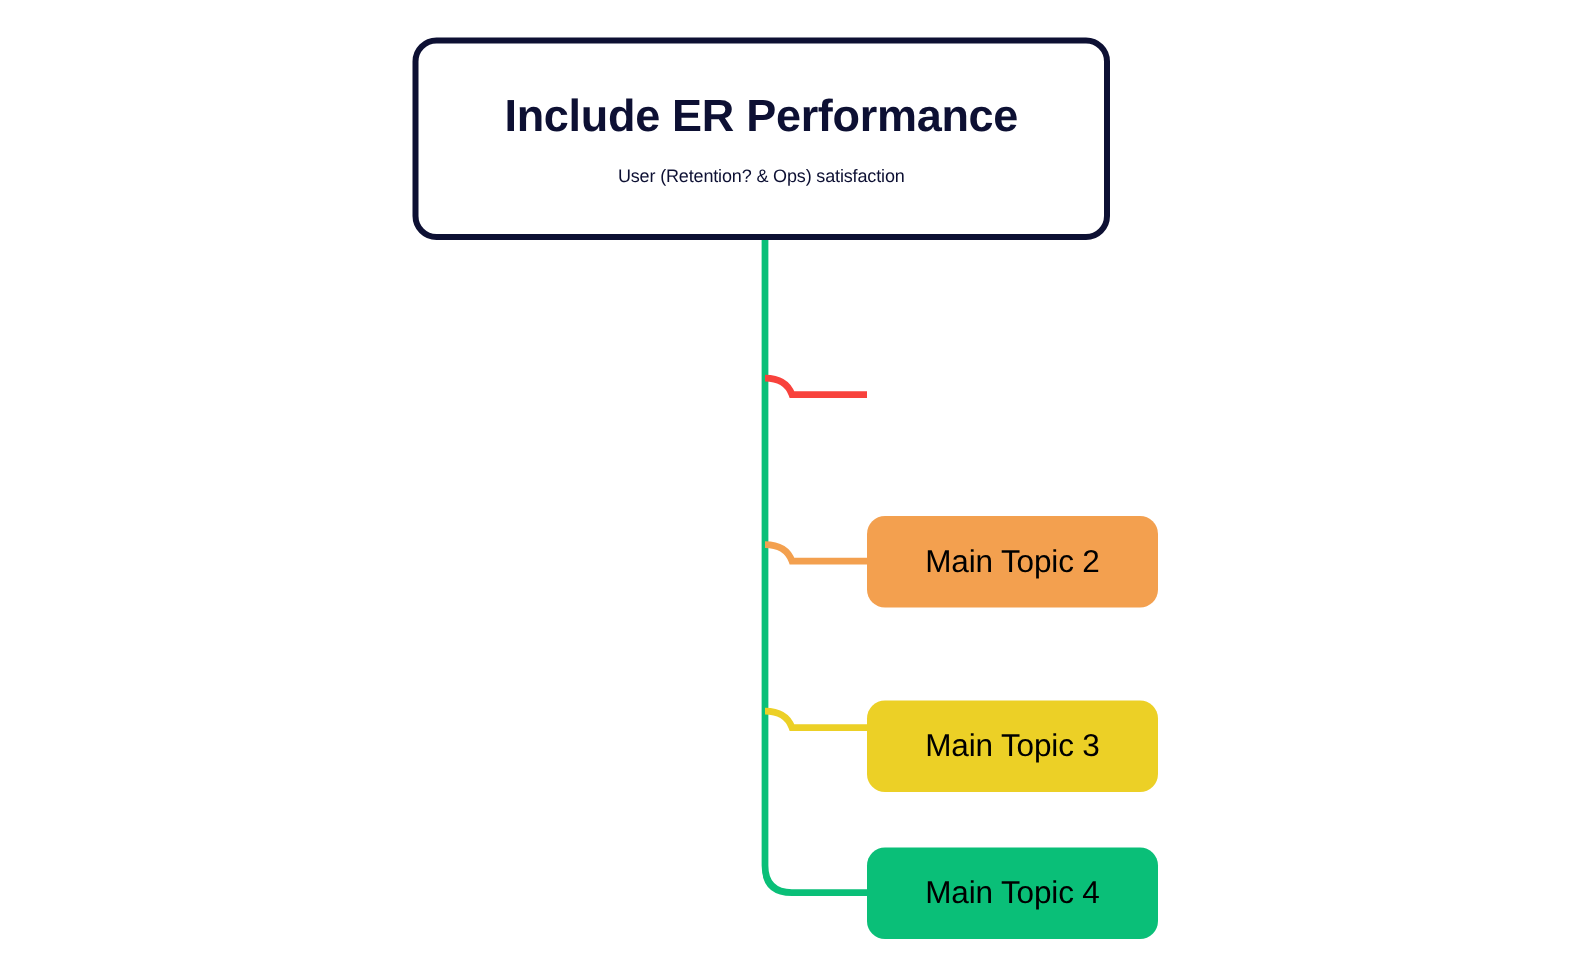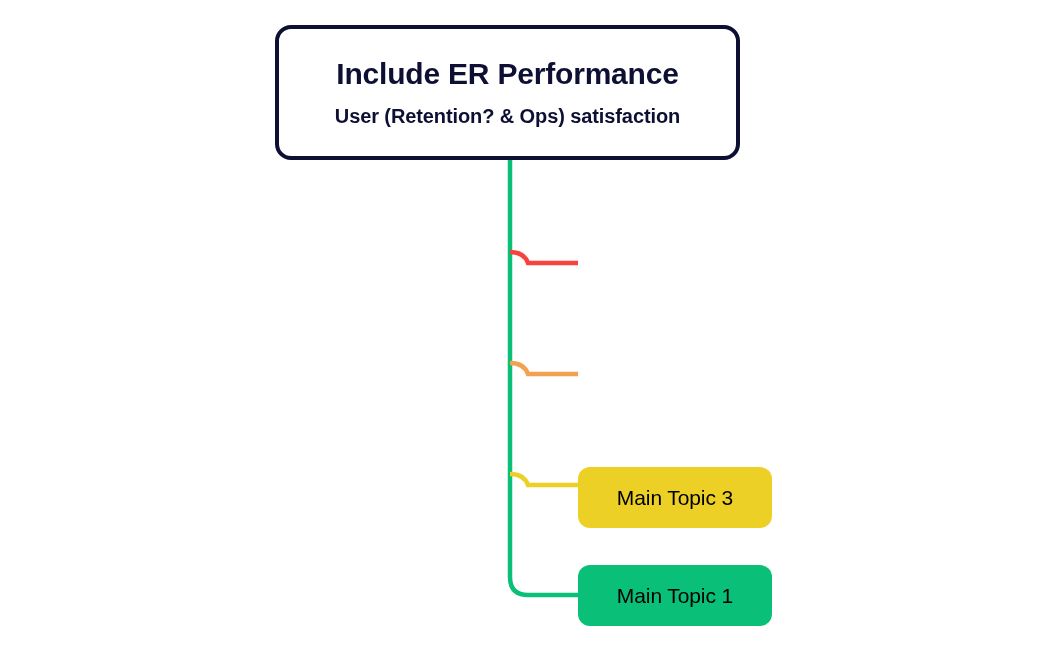--- a/index.html
+++ b/index.html
@@ -48,22 +48,22 @@
     color: #0d1033;
     font-size: 30px;
     font-weight: bold;
     letter-spacing: -0.2px;
     line-height: 1.15;
     text-align: center;
     margin-bottom: 14px;
   }
   .root-subtitle {
     color: #0d1033;
-    font-size: 20px;
-    font-weight: bold;
+    font-size: 12px;
+    font-weight: normal;
     letter-spacing: -0.1px;
     text-align: center;
   }
 
   
   .topic-node {
     position: absolute;
     left: 578px;
     width: 194px;
     height: 61px;
@@ -100,22 +100,25 @@
 
     <path d="M 510 474 Q 524 474 528 485 L 578 485" fill="none" stroke="#ecd026" stroke-width="4.5" stroke-linecap="butt"></path>
   </svg>
 
   <div class="root-node" style="background: rgb(255, 255, 255); border-color: rgb(13, 16, 51);">
     <div class="root-title" style="color: rgb(13, 16, 51);">Include ER Performance</div>
     <div class="root-subtitle" style="color: rgb(13, 16, 51);">User (Retention? &amp; Ops) satisfaction</div>
   </div>
 
 
+  <div class="topic-node topic-2" style="background:#f3a04f;">
+    <span class="topic-label" style="color:#000000;">Main Topic 2</span>
+  </div>
 
   <div class="topic-node topic-3" style="background:#ecd026;">
     <span class="topic-label" style="color:#000000;">Main Topic 3</span>
   </div>
 
   <div class="topic-node topic-4" style="background:#0abf78;">
-    <span class="topic-label" style="color:#000000;">Main Topic 1</span>
+    <span class="topic-label" style="color:#000000;">Main Topic 4</span>
   </div>
 
 </div>
 
 </body></html>

